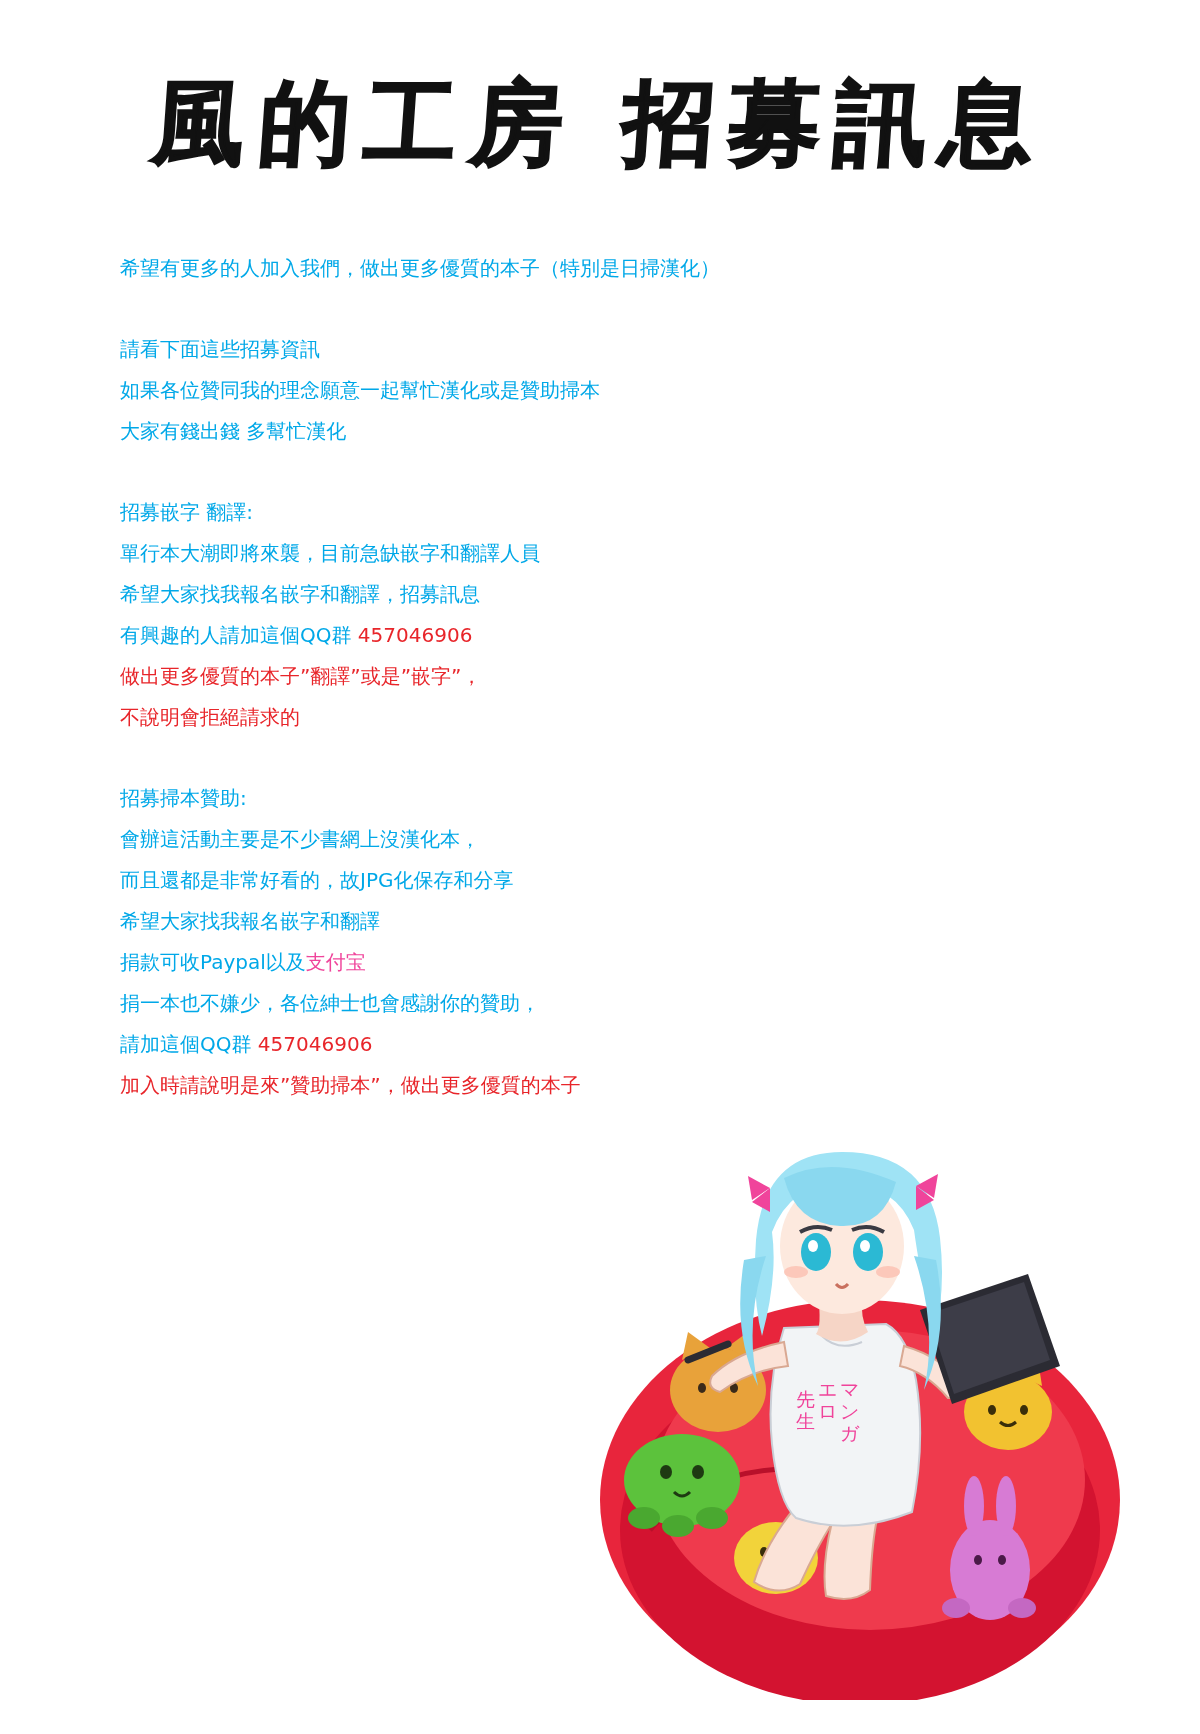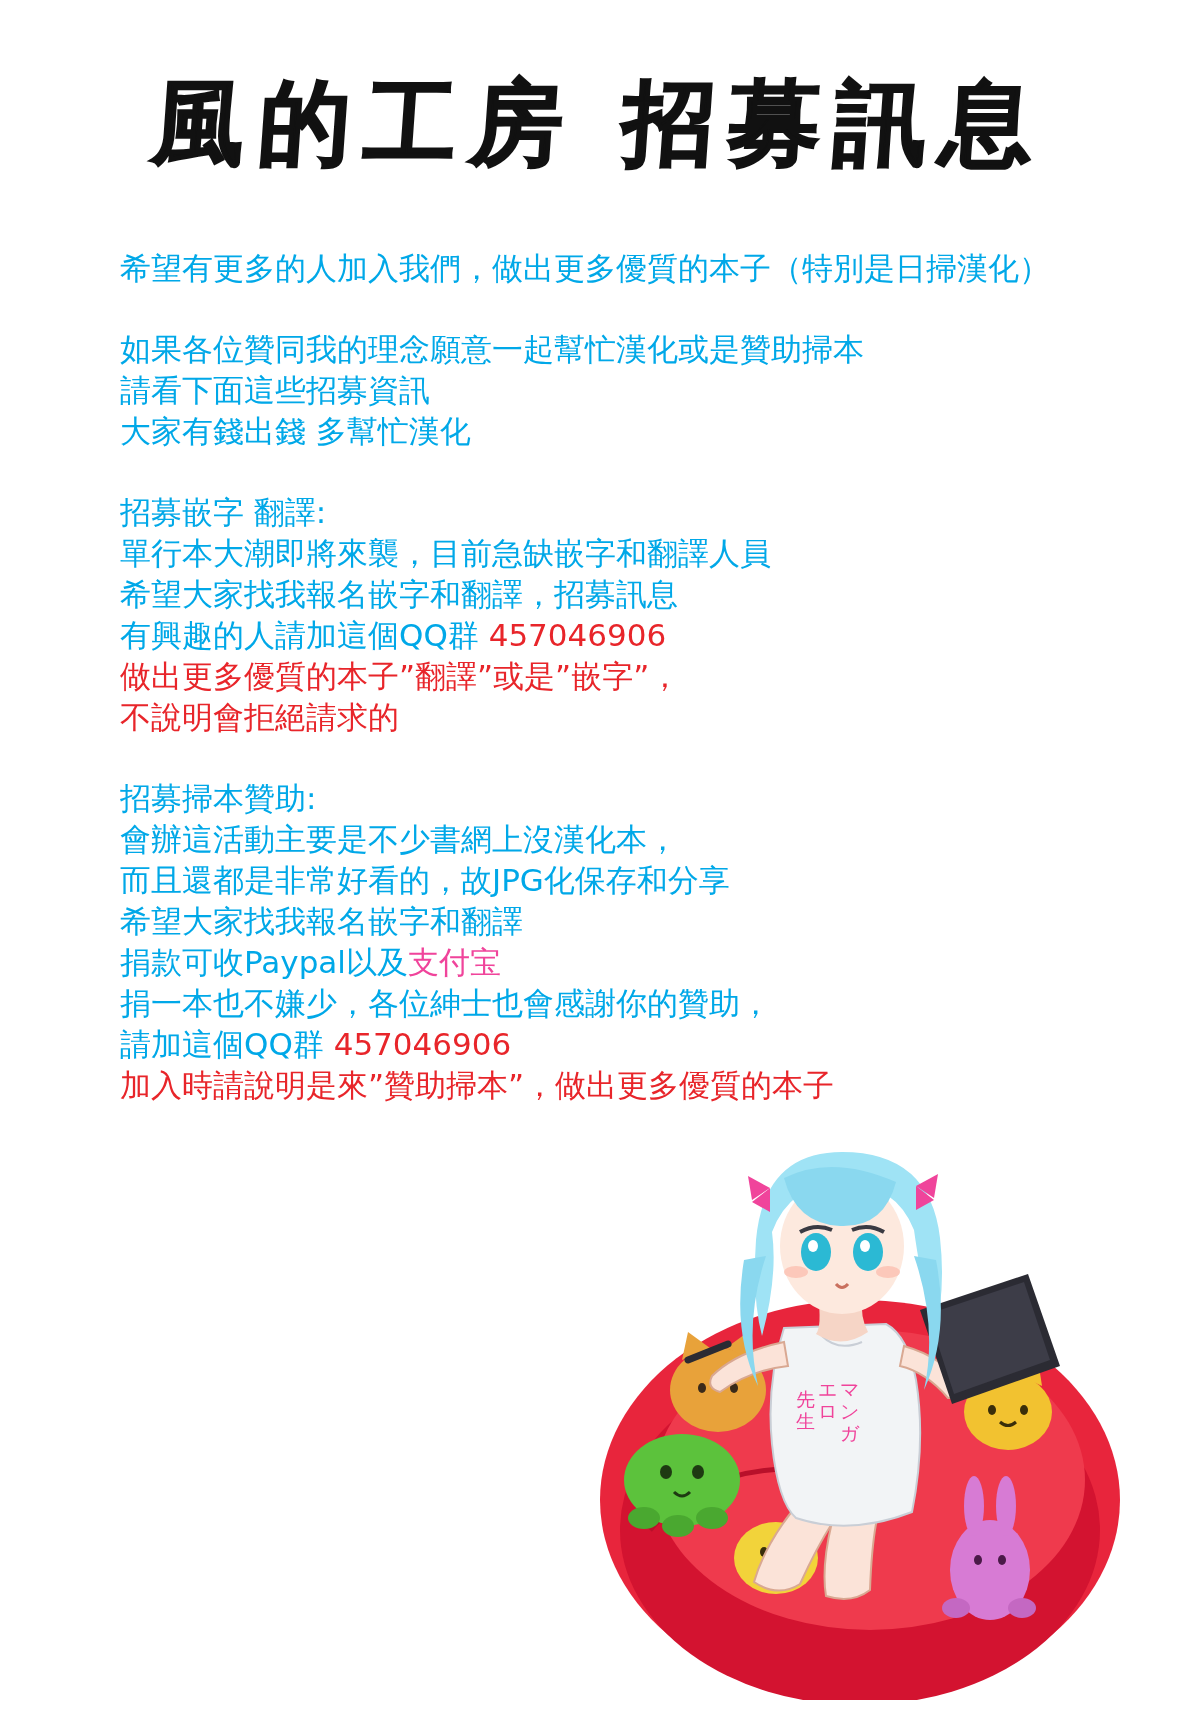--- a/index.html
+++ b/index.html
@@ -37,21 +37,21 @@
     -webkit-text-stroke: 2px #111111;
     transform: skewX(-4deg);
   }
 
   
   .body-text {
     position: absolute;
     left: 120px;
     top: 248px;
     width: 960px;
-    font-size: 31px;
+    font-size: 20px;
     line-height: 41px;
     color: #00a8e8;
     font-family: "DejaVu Sans", "Liberation Sans", sans-serif;
   }
   .body-text p {
     margin: 0;
     white-space: nowrap;
   }
   .gap-lg { height: 40px; }
 
@@ -75,22 +75,22 @@
 <div class="page">
 
   <div class="title">風的工房 招募訊息</div>
 
   <div class="body-text">
 
     <p class="blue">希望有更多的人加入我們，做出更多優質的本子（特別是日掃漢化）</p>
 
     <div class="gap-lg"></div>
 
+    <p class="blue">請看下面這些招募資訊</p>
     <p class="blue">如果各位贊同我的理念願意一起幫忙漢化或是贊助掃本</p>
-    <p class="blue">請看下面這些招募資訊</p>
     <p class="blue">大家有錢出錢 多幫忙漢化</p>
 
     <div class="gap-lg"></div>
 
     <p class="blue">招募嵌字 翻譯:</p>
     <p class="blue">單行本大潮即將來襲，目前急缺嵌字和翻譯人員</p>
     <p class="blue">希望大家找我報名嵌字和翻譯，招募訊息</p>
     <p>
       <span class="blue">有興趣的人請加這個QQ群 </span><span class="red">457046906</span>
     </p>

